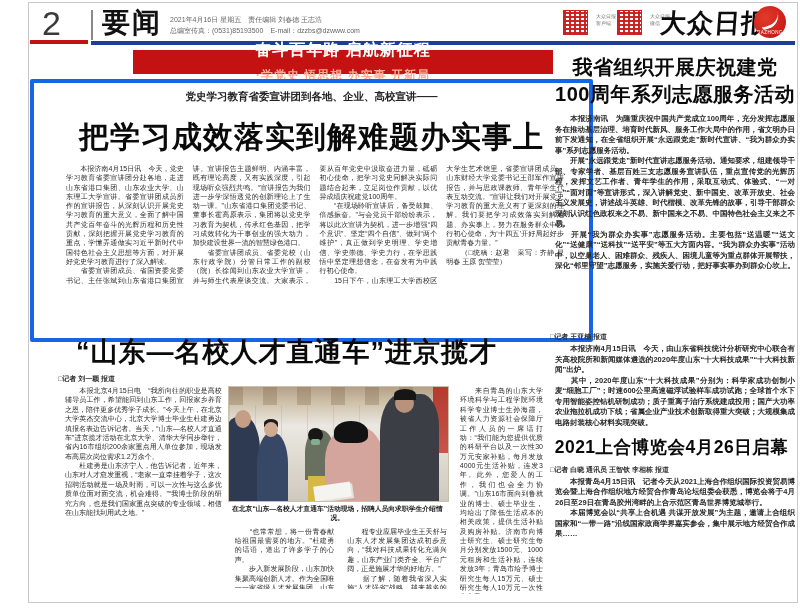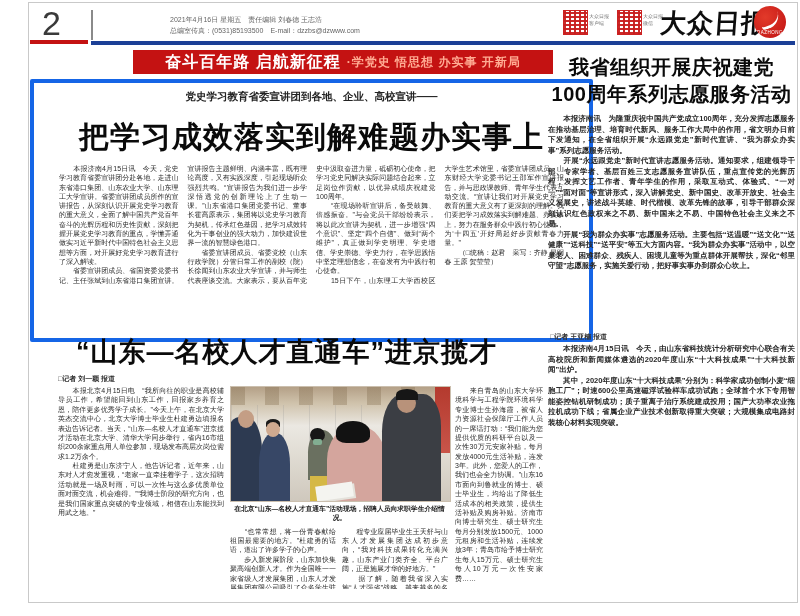--- a/index.html
+++ b/index.html
@@ -1,19 +1,19 @@
 <!DOCTYPE html>
 <html><head>
 <meta charset="utf-8">
 <style>
   html,body{margin:0;padding:0;background:#fff;}
   .sheet{position:relative;width:800px;height:616px;background:#fff;overflow:hidden;
          font-family:"Liberation Sans",sans-serif;color:#222;}
   .frame{position:absolute;left:28px;top:2px;width:768px;height:599px;border:1px solid #c9c9c9;}
-  .pre{white-space:pre-line;}
+  .pre{white-space:pre-line;margin-left:7px;}
 
   
   .pagenum{position:absolute;left:42px;top:4px;font-size:34px;font-weight:400;color:#3a3a3a;}
   .red-rule{position:absolute;left:30px;top:40px;width:58px;height:4px;background:#c41212;}
   .vert-rule{position:absolute;left:91px;top:10px;width:2px;height:30px;background:#8a8a8a;}
   .section-title{position:absolute;left:102px;top:4px;font-size:28px;font-weight:900;color:#111;letter-spacing:2px;}
   .meta{position:absolute;left:170px;top:14px;font-size:7px;line-height:11px;color:#666;}
   .blue-rule{position:absolute;left:91px;top:41px;width:704px;height:4px;background:#1b3f96;}
   .qr{position:absolute;top:10px;width:23px;height:23px;border:1px solid #c22;
       background:
@@ -23,21 +23,21 @@
   .masthead{position:absolute;left:660px;top:6px;font-family:"DejaVu Serif","Liberation Serif",serif;
             font-size:26px;font-weight:900;color:#0d0d0d;transform:skewX(-4deg);letter-spacing:1px;}
   .logo-circle{position:absolute;left:754px;top:6px;width:32px;height:32px;border-radius:50%;
                background:radial-gradient(circle at 35% 35%,#e23a2a,#c01212);overflow:hidden;}
   .logo-swoosh{position:absolute;left:6px;top:7px;width:20px;height:12px;border-bottom:3px solid #fff;
                border-radius:0 0 14px 4px;transform:rotate(-18deg);}
   .logo-word{position:absolute;left:0;right:0;bottom:3px;text-align:center;font-size:4.5px;color:#fff;letter-spacing:.5px;}
 
   
   .banner{position:absolute;left:133px;top:50px;width:420px;height:24px;background:#c41212;
-          display:flex;align-items:center;justify-content:center;gap:6px;}
+          display:flex;align-items:center;justify-content:center;gap:6px;flex-direction:column;}
   .banner-main{font-size:16px;font-weight:900;color:#fff;letter-spacing:1px;}
   .banner-sub{font-size:12px;font-weight:700;color:#ffab93;letter-spacing:1px;}
 
   
   .lead-box{position:absolute;left:30px;top:79px;width:505px;height:247px;border:4px solid #1565e6;
             border-radius:2px;background:#fff;padding:4px 25px;box-sizing:content-box;overflow:hidden;}
   .lead-kicker{text-align:center;font-size:10.5px;font-weight:700;color:#222;margin-top:3px;}
   .lead-headline{text-align:center;font-size:30px;font-weight:900;color:#0a0a0a;letter-spacing:1px;
                  font-family:"DejaVu Sans","Liberation Sans",sans-serif;margin-top:13px;}
   .lead-body{margin-top:6px;height:176px;overflow:hidden;column-count:4;column-gap:9px;
@@ -95,20 +95,21 @@
 </style>
 </head>
 <body>
 
 <div class="sheet">
   <div class="frame"></div>
 
   <div class="pagenum">2</div>
   <div class="red-rule"></div>
   <div class="vert-rule"></div>
+  <div class="section-title">要闻</div>
   <div class="meta">
     <div>2021年4月16日 星期五　责任编辑 刘春德 王志浩</div>
     <div>总编室传真：(0531)85193500　E-mail：dzzbs@dzwww.com</div>
   </div>
   <div class="blue-rule"></div>
 
   <div class="qr" style="left:563px"></div>
   <div class="qr-label pre" style="left:589px">大众日报
 客户端</div>
   <div class="qr" style="left:617px"></div>
@@ -183,14 +184,20 @@
 100周年系列志愿服务活动</div>
       <div class="rail-body rb1 pre">　　本报济南讯　为隆重庆祝中国共产党成立100周年，充分发挥志愿服务在推动基层治理、培育时代新风、服务工作大局中的作用，省文明办日前下发通知，在全省组织开展“永远跟党走”新时代宣讲、“我为群众办实事”系列志愿服务活动。
 　　开展“永远跟党走”新时代宣讲志愿服务活动。通知要求，组建领导干部、专家学者、基层百姓三支志愿服务宣讲队伍，重点宣传党的光辉历程，发挥文艺工作者、青年学生的作用，采取互动式、体验式、“一对一”“面对面”等宣讲形式，深入讲解党史、新中国史、改革开放史、社会主义发展史，讲述战斗英雄、时代楷模、改革先锋的故事，引导干部群众深刻认识红色政权来之不易、新中国来之不易、中国特色社会主义来之不易。
 　　开展“我为群众办实事”志愿服务活动。主要包括“送温暖”“送文化”“送健康”“送科技”“送平安”等五大方面内容。“我为群众办实事”活动中，以空巢老人、困难群众、残疾人、困境儿童等为重点群体开展帮扶，深化“邻里守望”志愿服务，实施关爱行动，把好事实事办到群众心坎上。</div>
     </div>
     <div class="rail-art2">
       <div class="rail-byline">□记者 王亚楠 报道</div>
       <div class="rail-body rb2 pre">　　本报济南4月15日讯　今天，由山东省科技统计分析研究中心联合有关高校院所和新闻媒体遴选的2020年度山东“十大科技成果”“十大科技新闻”出炉。
 　　其中，2020年度山东“十大科技成果”分别为：科学家成功创制小麦“细胞工厂”；时速600公里高速磁浮试验样车成功试跑；全球首个水下专用智能姿控钻机研制成功；质子重离子治疗系统建成投用；国产大功率农业拖拉机成功下线；省属企业产业技术创新取得重大突破；大规模集成电路封装核心材料实现突破。</div>
     </div>
+    <div class="rail-art3">
+      <div class="rail-head rail-head3">2021上合博览会4月26日启幕</div>
+      <div class="rail-byline">□记者 白晓 通讯员 王智钦 李相栋 报道</div>
+      <div class="rail-body rb3 pre">　　本报青岛4月15日讯　记者今天从2021上海合作组织国际投资贸易博览会暨上海合作组织地方经贸合作青岛论坛组委会获悉，博览会将于4月26日至29日在青岛胶州湾畔的上合示范区青岛世界博览城举行。
+　　本届博览会以“共享上合机遇 共谋开放发展”为主题，邀请上合组织国家和“一带一路”沿线国家政商学界嘉宾参会，集中展示地方经贸合作成果……</div>
+    </div>
   </div>
 </div>
 
 </body></html>

